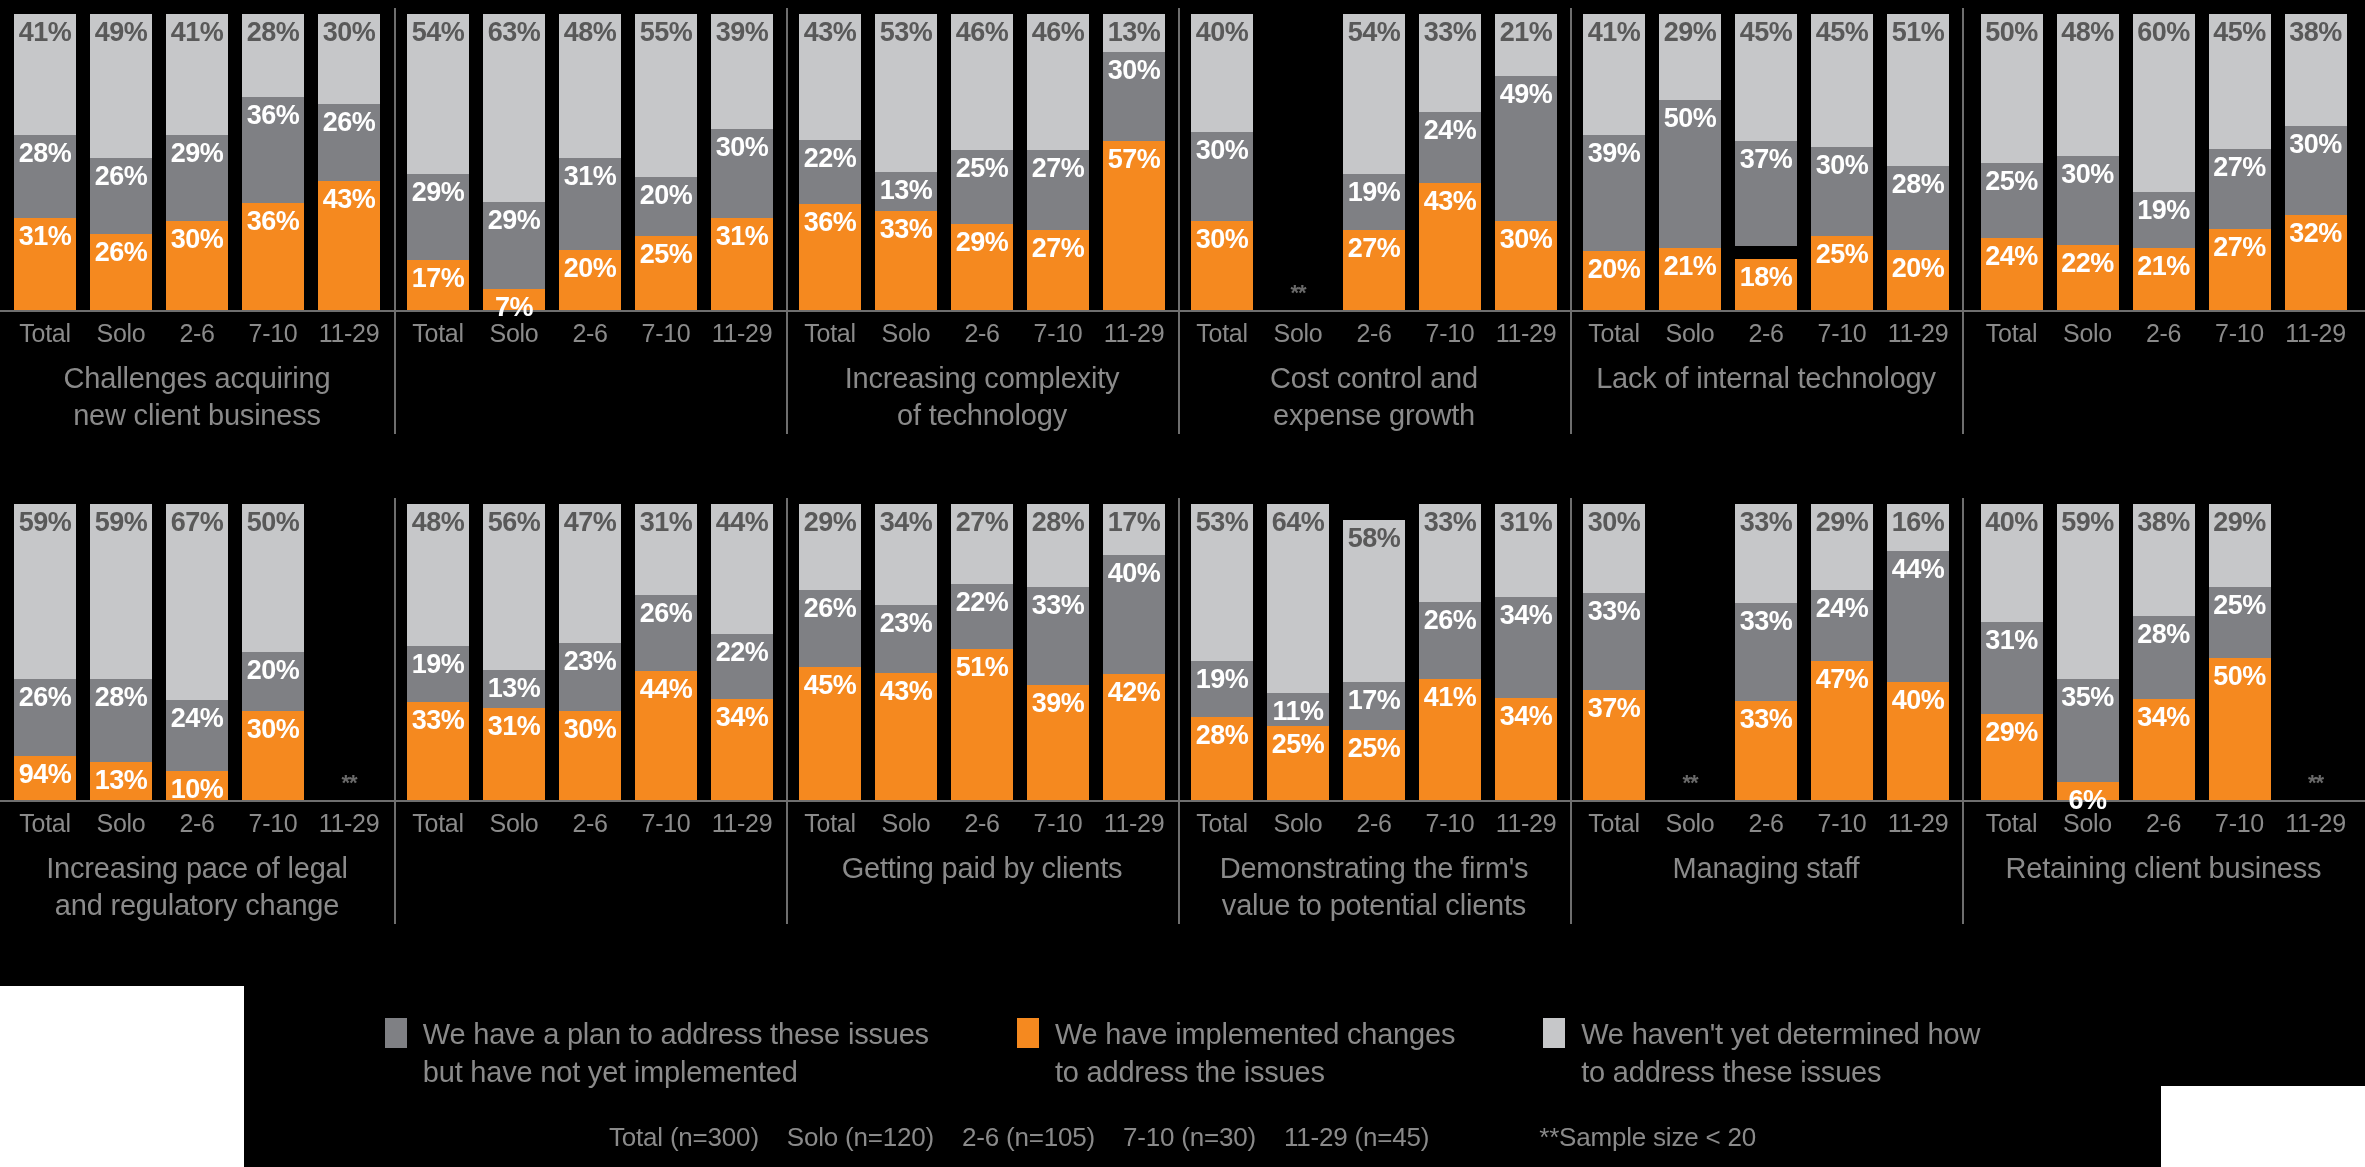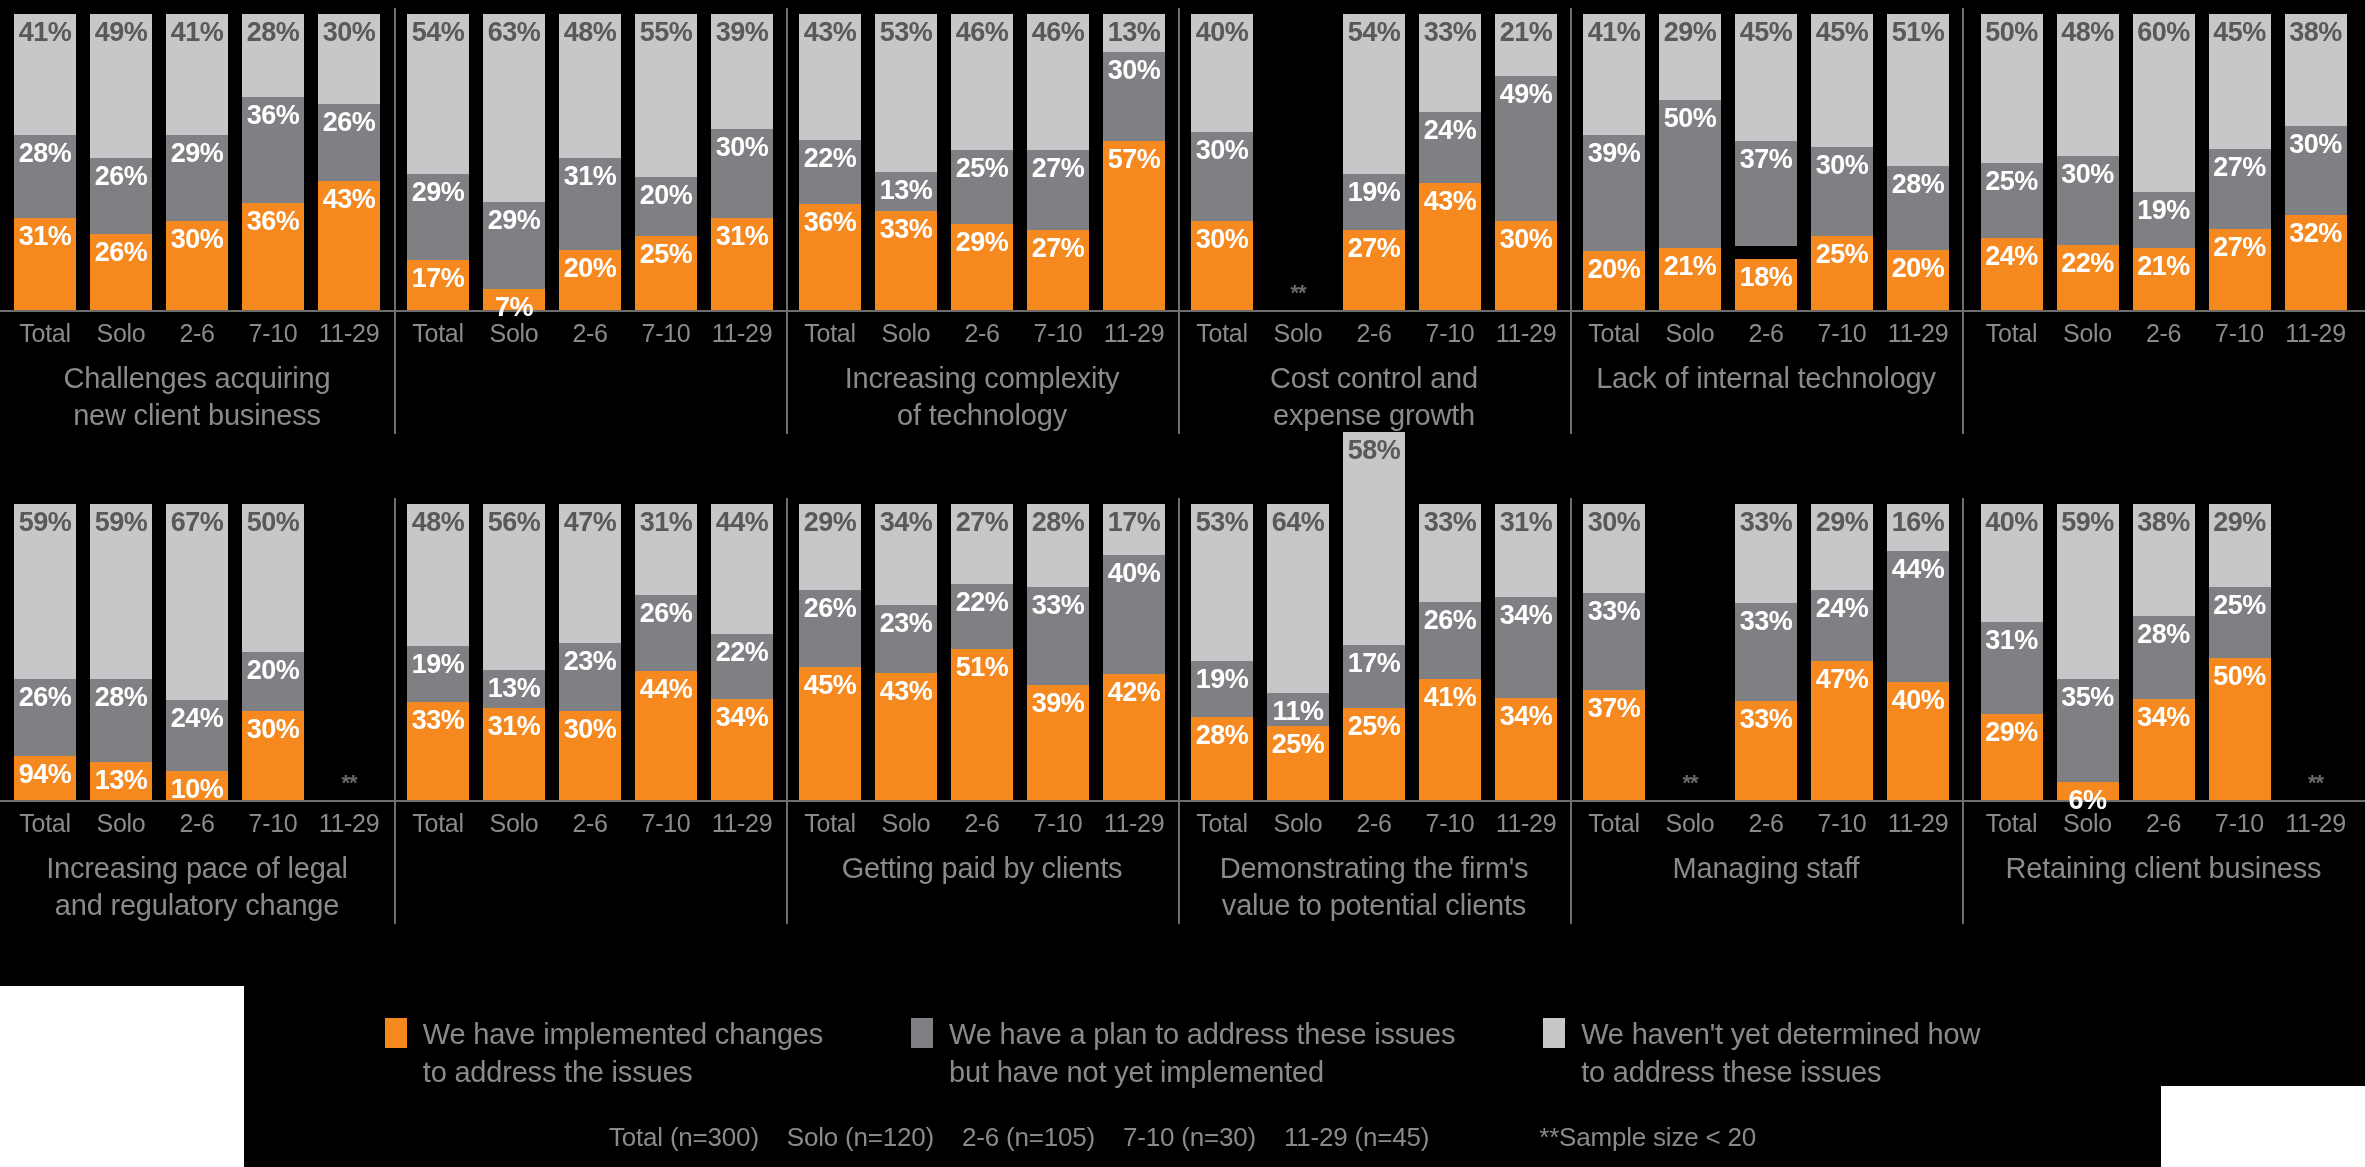--- a/index.html
+++ b/index.html
@@ -716,21 +716,21 @@
             <div class="seg s3" style="height: 64%;">
               <span class="lbl">64%</span>
             </div>
             <div class="seg s2" style="height: 11%;">
               <span class="lbl">11%</span>
             </div>
             <div class="seg s1" style="height: 25%;">
               <span class="lbl">25%</span>
             </div>
           </div>
-          <div class="bar" style="height: 368px;">
+          <div class="bar" style="height: 280px;">
             <div class="seg s3" style="height: 58%;">
               <span class="lbl">58%</span>
             </div>
             <div class="seg s2" style="height: 17%;">
               <span class="lbl">17%</span>
             </div>
             <div class="seg s1" style="height: 25%;">
               <span class="lbl">25%</span>
             </div>
           </div>
@@ -885,27 +885,27 @@
           <div class="tick">Solo</div>
           <div class="tick">2-6</div>
           <div class="tick">7-10</div>
           <div class="tick">11-29</div>
         </div>
         <div class="ptitle">Retaining client business</div>
       </div>
     </div>
 
   <div id="legend">
+      <div class="lgitem">
+        <span class="swatch" style="background: rgb(127, 128, 132);"></span>
+        <div class="lgtext">We have a plan to address these issues<br>but have not yet implemented</div>
+      </div>
       <div class="lgitem">
         <span class="swatch" style="background: rgb(245, 137, 31);"></span>
         <div class="lgtext">We have implemented changes<br>to address the issues</div>
-      </div>
-      <div class="lgitem">
-        <span class="swatch" style="background: rgb(127, 128, 132);"></span>
-        <div class="lgtext">We have a plan to address these issues<br>but have not yet implemented</div>
       </div>
       <div class="lgitem">
         <span class="swatch" style="background: rgb(198, 199, 201);"></span>
         <div class="lgtext">We haven't yet determined how<br>to address these issues</div>
       </div>
     </div>
 
   <div id="footer">
       <span class="fn">Total (n=300)</span>
       <span class="fn">Solo (n=120)</span>

